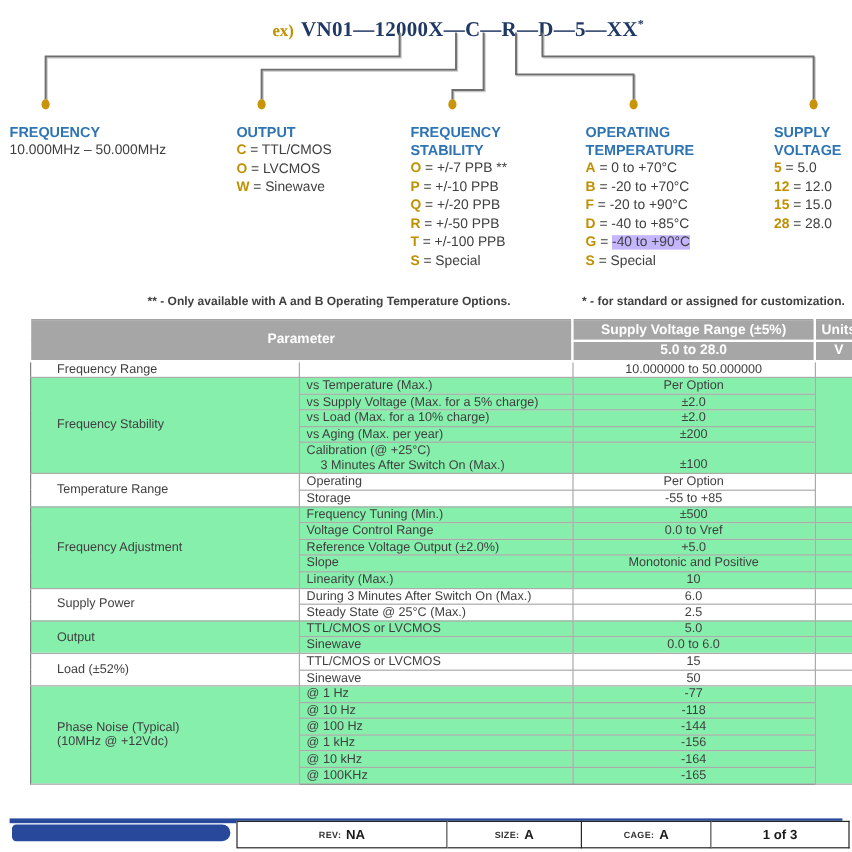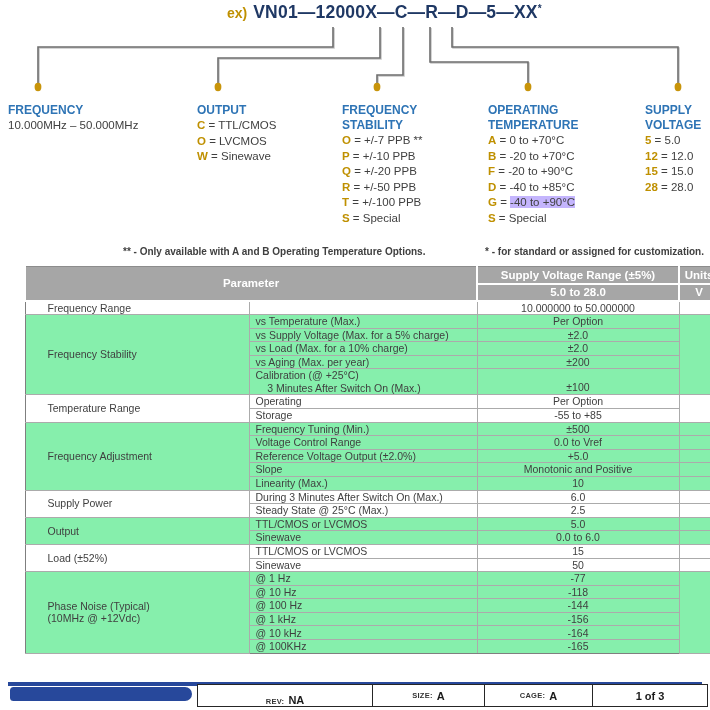--- a/index.html
+++ b/index.html
@@ -1,21 +1,21 @@
 <!DOCTYPE html>
 <html><head>
 <meta charset="utf-8">
 <style>
   * { margin:0; padding:0; box-sizing:border-box; }
   html,body { width:710px; height:710px; background:#ffffff; overflow:hidden;
     font-family:"Liberation Sans", sans-serif; color:#404040; }
   #page { position:relative; width:710px; height:710px; }
 
   
-  #pn-line { position:absolute; left:227px; top:2px; white-space:nowrap; }
+  #pn-line { position:absolute; left:227px; top:14px; white-space:nowrap;font-family:Liberation Serif, serif; }
   .pn-prefix { color:#BF9000; font-size:14px; font-weight:bold; margin-right:6px; }
   .pn-number { color:#1F3864; font-size:17.5px; font-weight:bold; letter-spacing:.2px; }
   .pn-sup { color:#1F3864; font-size:10px; font-weight:bold; vertical-align:super; }
 
   
   #tree { position:absolute; left:0; top:25px; width:710px; height:70px; }
 
   
   .legend-col { position:absolute; top:103px; font-size:11.5px; line-height:15.5px; white-space:nowrap; }
   .legend-title { color:#2E74B5; font-weight:bold; font-size:12px; line-height:15px; white-space:normal; width:92px; }
@@ -57,21 +57,21 @@
   table.spec tr.band-shaded td { background:#86efac; }
   table.spec td.v-bottom { vertical-align:bottom; padding-bottom:1px; }
 
   
   #footer-thinbar { position:absolute; left:8px; top:682px; width:694px; height:4px; background:#27489B; }
   #footer-thickbar { position:absolute; left:10px; top:687px; width:182px; height:14px;
     background:#27489B; border-radius:4px 8px 8px 4px; }
   #footer-boxes { position:absolute; left:197px; top:684px; width:511px; height:23px; display:flex; }
   .footer-cell { border:1px solid #262626; border-left-width:0; background:#ffffff;
     display:flex; align-items:center; justify-content:center; gap:4px; }
-  .footer-cell:first-child { border-left-width:1px;align-items:flex-end; }
+  .footer-cell:first-child { border-left-width:1px; }
   .fc-rev  { width:176px; } .fc-size { width:112px; } .fc-cage { width:108px; } .fc-page { width:115px; }
   .footer-label { font-size:7.5px; font-weight:bold; color:#333333; letter-spacing:.3px; }
   .footer-value { font-size:11px; font-weight:bold; color:#1a1a1a; }
 </style>
 </head>
 <body>
 
 <div id="page">
 
   <div id="pn-line">

